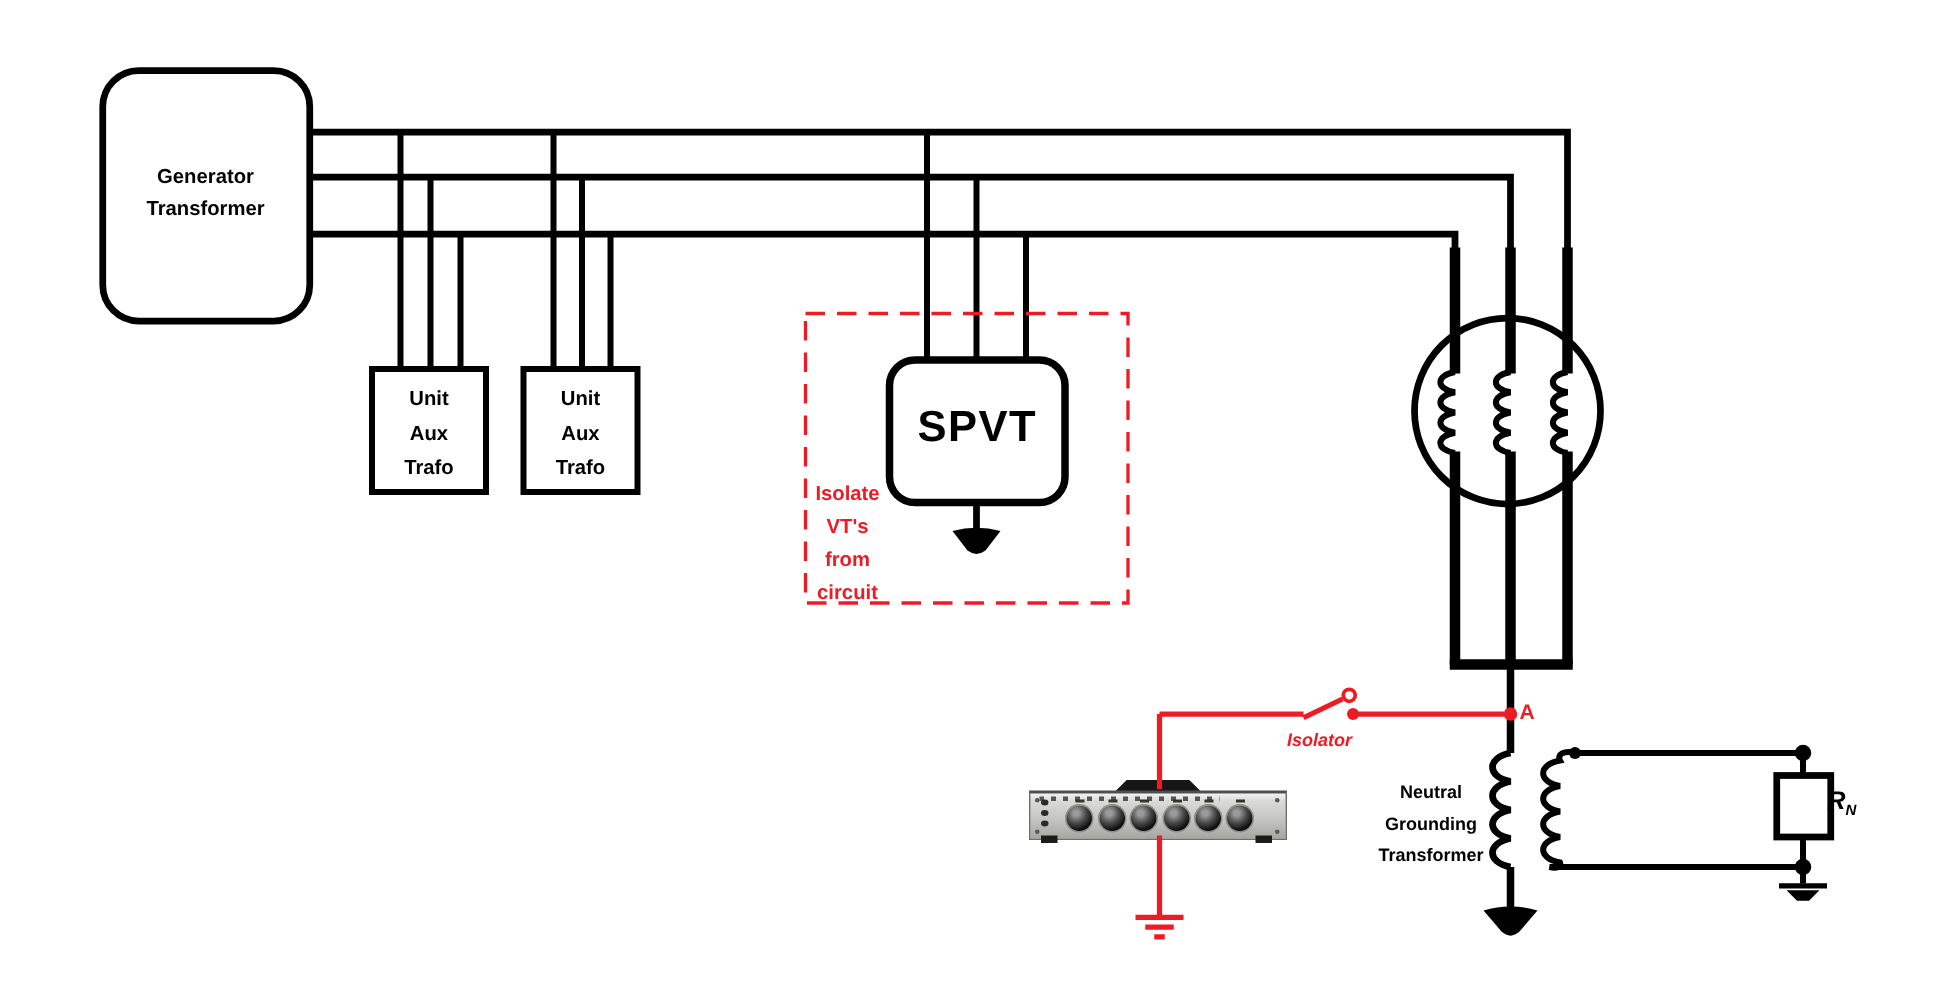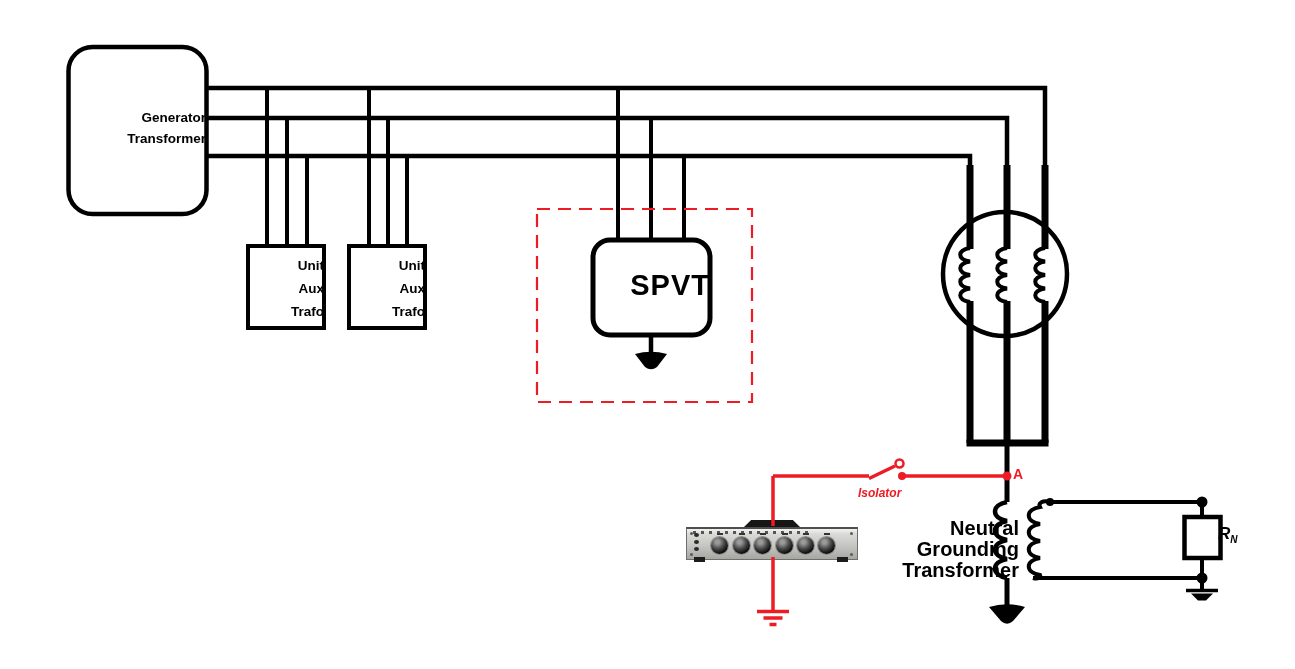--- a/index.html
+++ b/index.html
@@ -1,31 +1,31 @@
 <!DOCTYPE html>
 <html><head>
 <meta charset="utf-8">
 <style>
   html,body{margin:0;padding:0;background:#ffffff;}
   body{font-family:"Liberation Sans",sans-serif;}
   #stage{position:relative;width:1295px;height:669px;background:#fff;overflow:hidden;}
   #wires{position:absolute;left:0;top:0;z-index:3;pointer-events:none;}
   .lbl{position:absolute;white-space:pre-line;font-weight:bold;color:#000;z-index:4;}
-  .center{text-align:right;}
+  .center{text-align:center;}
   .red{color:#ed1c24;}
 
   .lbl-gentrafo{left:68px;top:107px;width:138px;font-size:13.5px;line-height:21px;}
   .lbl-uat1{left:248px;top:254px;width:76px;font-size:13.5px;line-height:23px;}
   .lbl-uat2{left:349px;top:254px;width:76px;font-size:13.5px;line-height:23px;}
   .lbl-spvt{left:593px;top:269px;width:117px;font-size:29px;letter-spacing:1px;}
   .lbl-isolate{left:526px;top:318px;width:78px;font-size:13.5px;line-height:22px;}
   .lbl-isolator{left:858px;top:486px;width:64px;font-size:12px;font-style:italic;}
   .lbl-a{left:1013px;top:466px;width:20px;font-size:14px;}
   .lbl-decade{left:592px;top:514px;width:96px;font-size:13.5px;line-height:22px;}
-  .lbl-ngt{left:889px;top:518px;width:130px;font-size:20px;line-height:21px;}
+  .lbl-ngt{left:889px;top:518px;width:130px;font-size:12px;line-height:21px;}
   .lbl-rn{left:1218px;top:524px;width:30px;z-index:4;}
   .lbl-rn .rsym{font-style:italic;font-weight:bold;font-size:17px;}
   .lbl-rn .rsub{font-style:italic;font-weight:bold;font-size:10px;vertical-align:-4px;}
 
   
   .drb{position:absolute;left:686px;top:520px;width:172px;height:42px;z-index:2;}
   .drb-handle{position:absolute;left:57px;top:0;width:58px;height:8px;background:#161616;
               clip-path:polygon(0 100%,14% 0,86% 0,100% 100%);}
   .drb-panel{position:absolute;left:0;top:7px;width:170px;height:30px;
              background:linear-gradient(180deg,#f2f2f0 0%,#dadad6 16%,#c6c6c2 55%,#a6a6a2 100%);
@@ -179,20 +179,24 @@
   <div class="lbl lbl-uat1 center">Unit
 Aux
 Trafo</div>
 
   <div class="lbl lbl-uat2 center">Unit
 Aux
 Trafo</div>
 
   <div class="lbl lbl-spvt center">SPVT</div>
 
+  <div class="lbl lbl-isolate center red">Isolate
+VT's
+from
+circuit</div>
 
   <div class="lbl lbl-isolator red">Isolator</div>
 
   <div class="lbl lbl-a red">A</div>
 
 
   <div class="lbl lbl-ngt center">Neutral
 Grounding
 Transformer</div>
 

